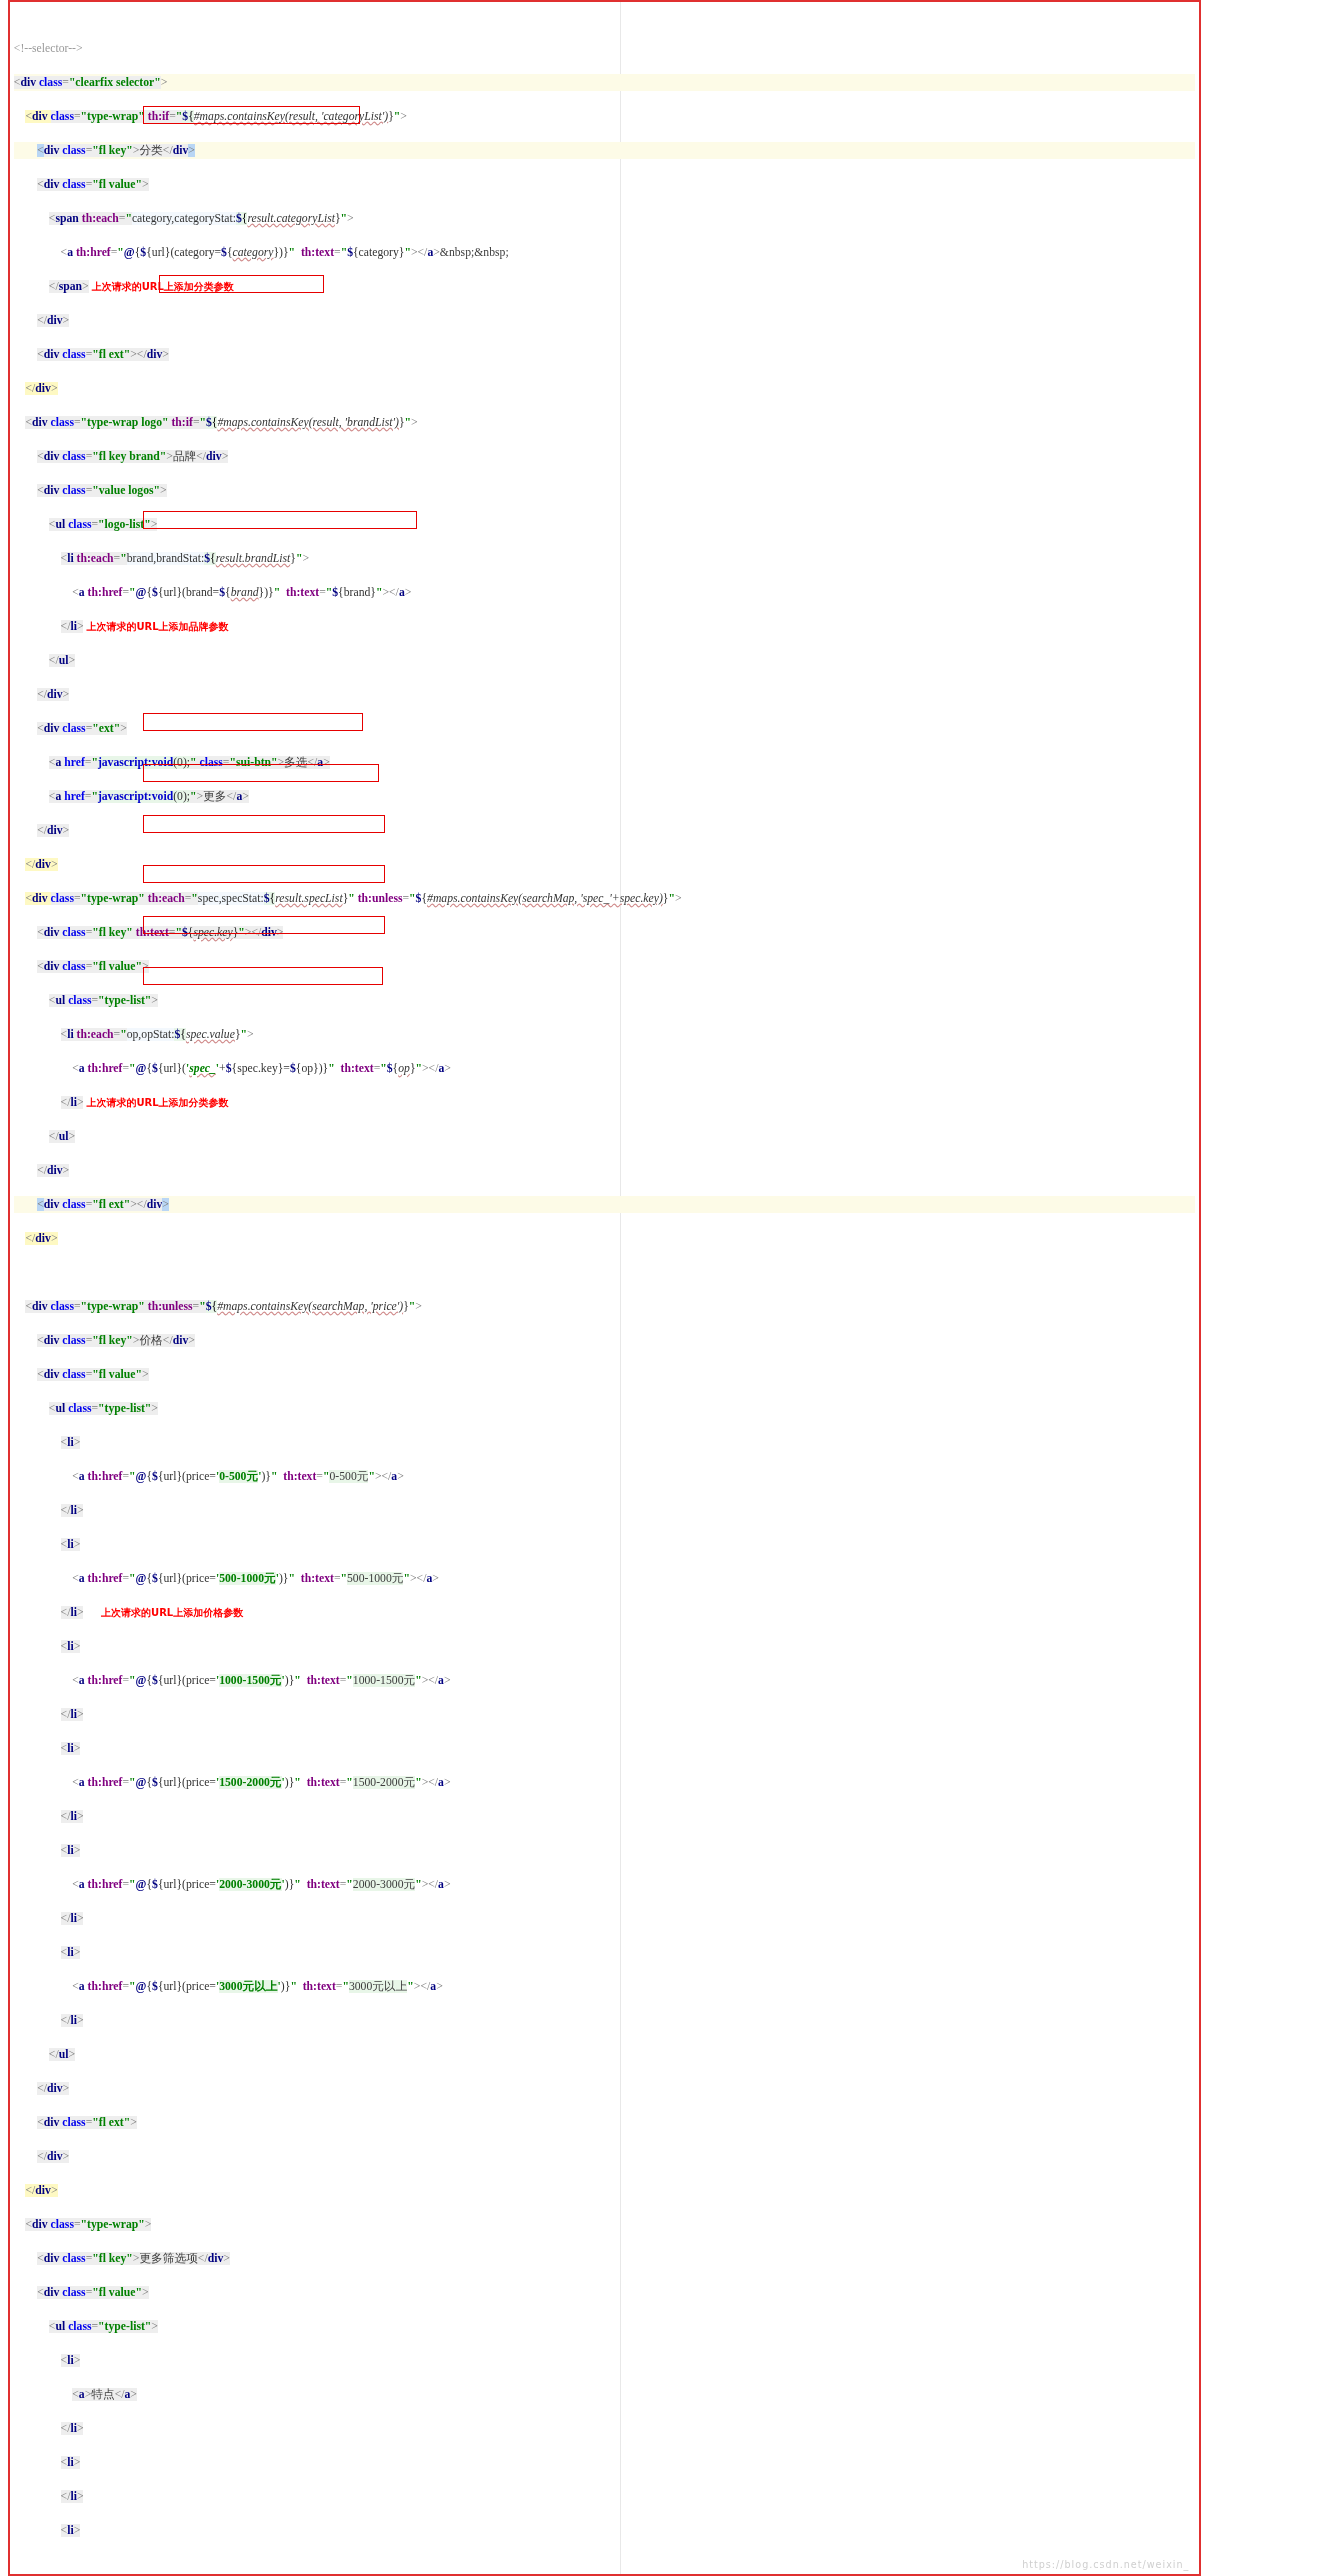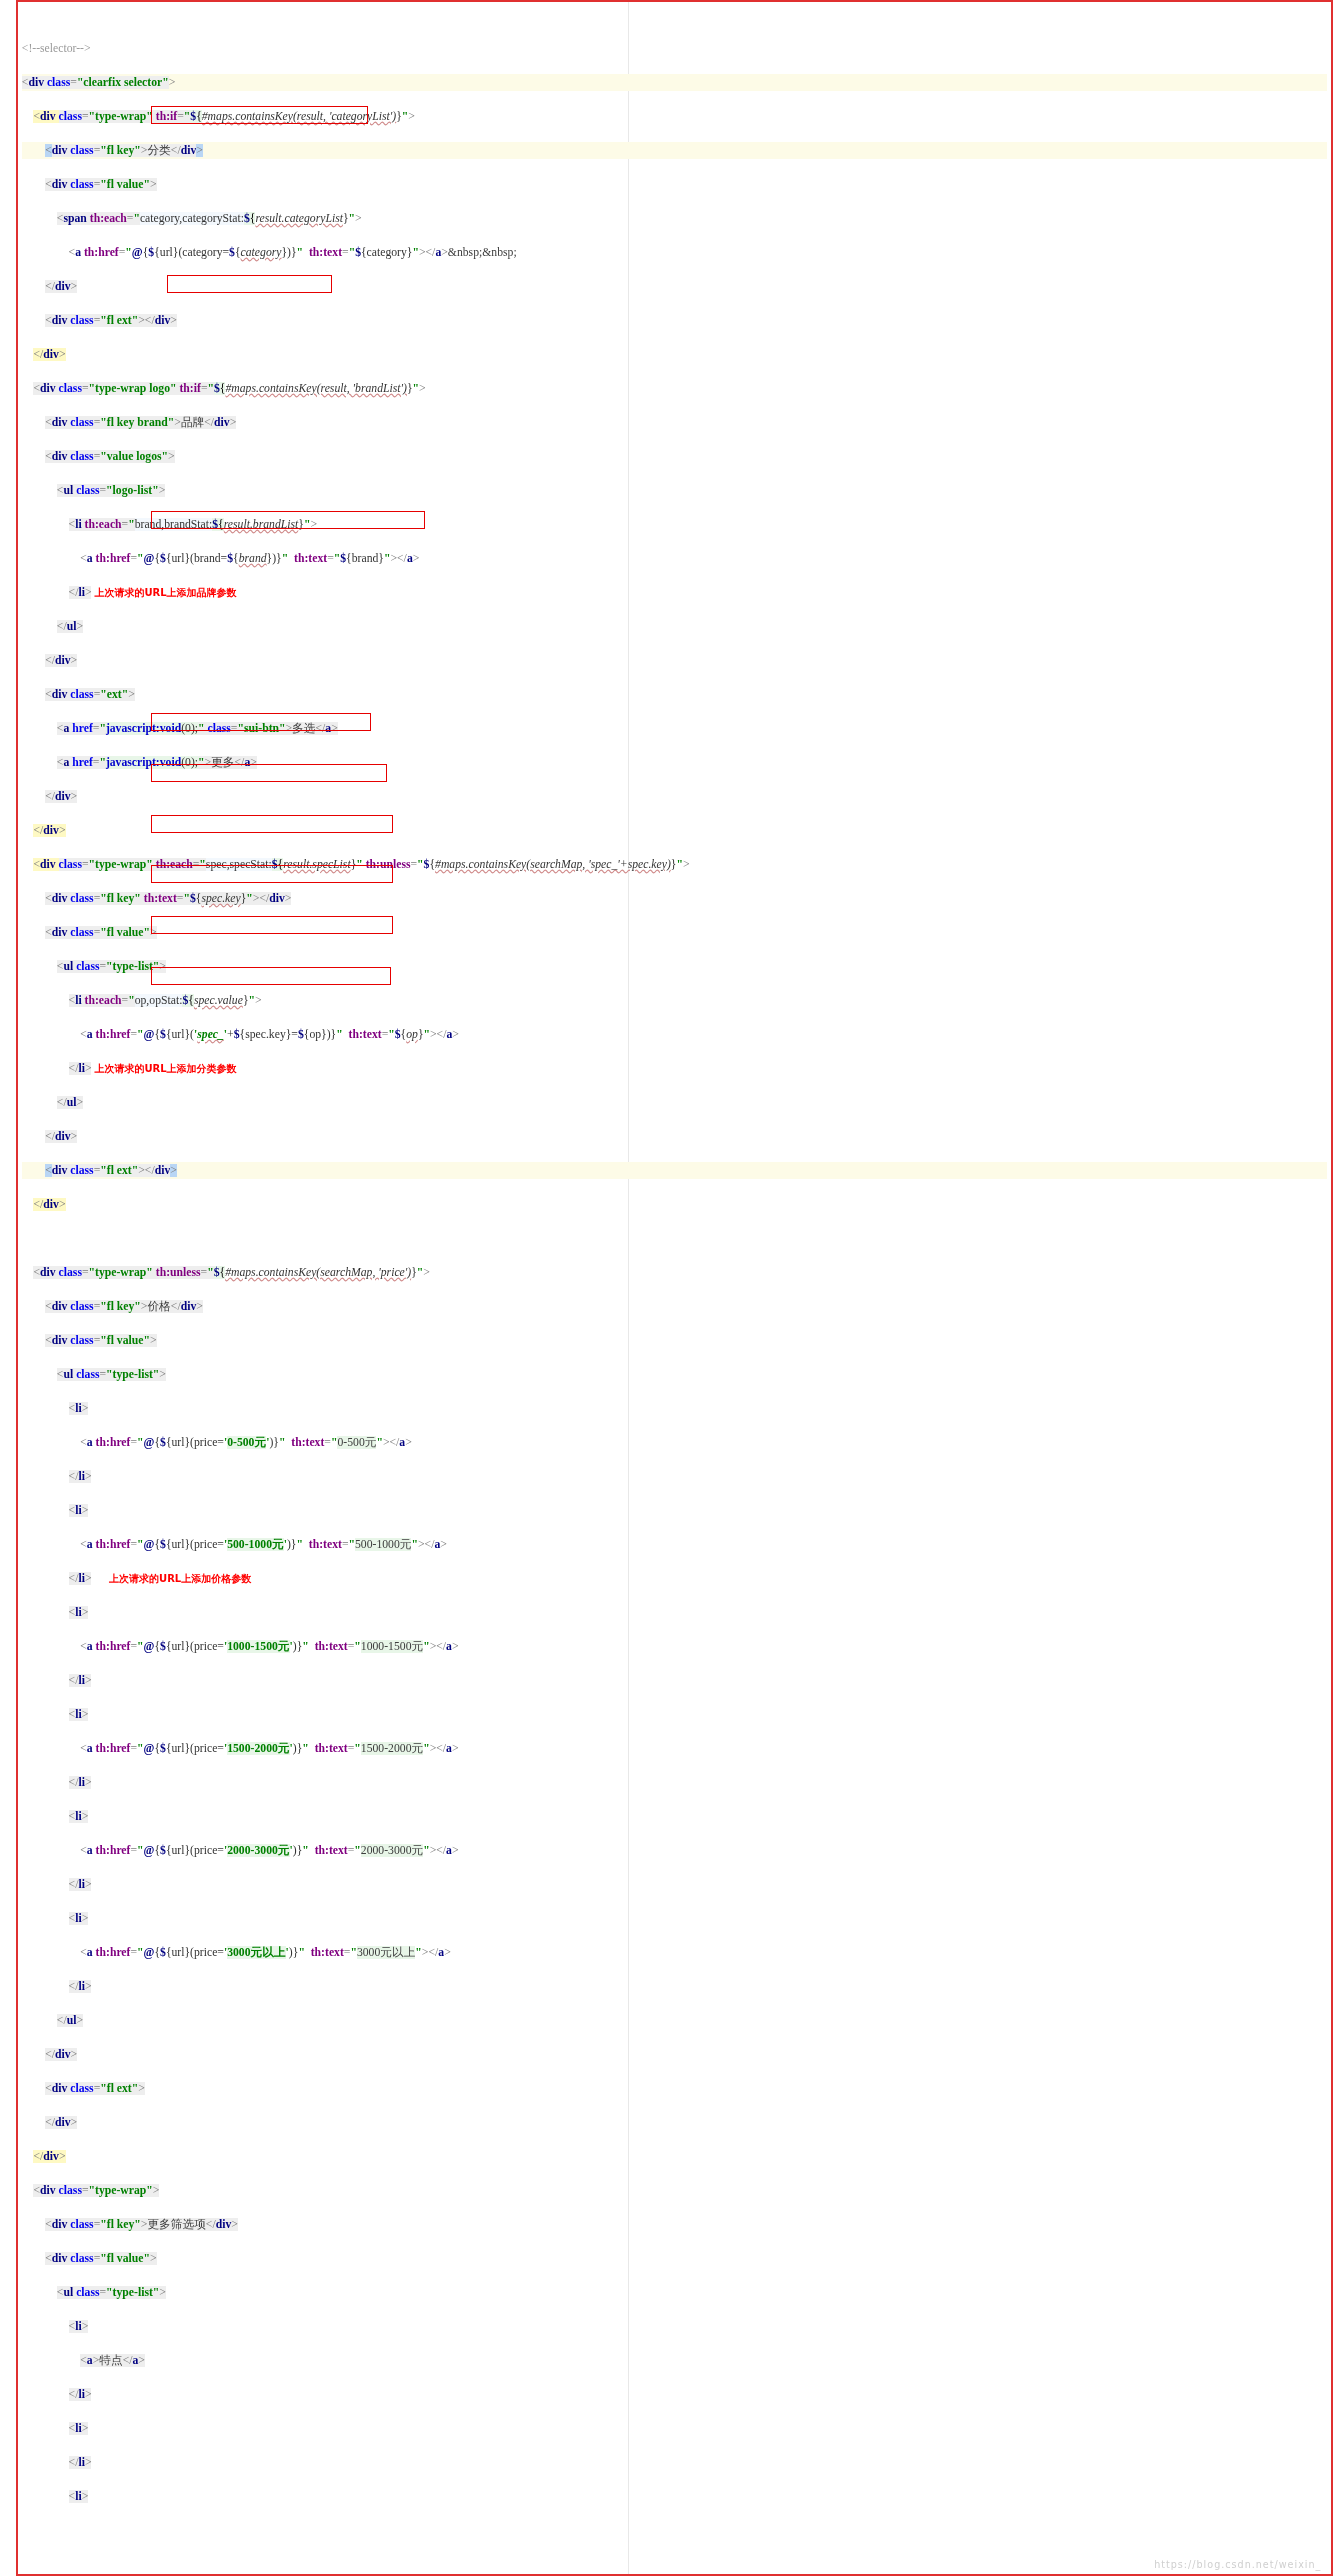--- a/index.html
+++ b/index.html
@@ -3,21 +3,21 @@
 <meta charset="utf-8">
 <style>
   html,body{margin:0;padding:0;background:#ffffff;}
   body{
     font-family:"Liberation Serif","DejaVu Serif",serif;
     width:1343px;height:2576px;position:relative;
     -webkit-font-smoothing:none;
   }
   
   #editor{
-    position:absolute;left:16px;top:0;width:1317px;height:2576px;
+    position:absolute;left:8px;top:0;width:1193px;height:2576px;
     box-sizing:border-box;
     border-left:2.9px solid #e03030;
     border-right:2.9px solid #e03030;
     border-top:2.9px solid #e03030;
     border-bottom:2.9px solid #e03030;
     overflow:hidden;
     background:#fff;
   }
   
   .margin-guide{
@@ -74,20 +74,21 @@
 
   <div class="code">
 
 <span class="ln"><span class="c-comment">&lt;!--selector--&gt;</span></span>
 <span class="ln bg-hl"><span class="bg-tag"><span class="c-punct">&lt;</span><span class="c-tag">div</span> <span class="c-attr">class</span><span class="c-punct">=</span><span class="c-str">"clearfix selector"</span></span><span class="c-punct">&gt;</span></span>
 <span class="ln">    <span class="bg-pink"><span class="c-punct">&lt;</span><span class="c-tag">div</span> </span><span class="bg-tag"><span class="c-attr">class</span><span class="c-punct">=</span><span class="c-str">"type-wrap"</span> <span class="c-thattr">th:if</span><span class="c-punct">=</span><span class="c-str">"</span></span><span class="bg-green"><span class="c-dollar">$</span>{</span><span class="c-expr squig">#maps.containsKey(result, 'categoryList')</span><span class="c-expr">}</span><span class="c-str">"</span><span class="c-punct">&gt;</span></span>
 <span class="ln bg-hl">        <span class="bg-blue"><span class="c-punct">&lt;</span></span><span class="bg-tag"><span class="c-tag">div</span> <span class="c-attr">class</span><span class="c-punct">=</span><span class="c-str">"fl key"</span><span class="c-punct">&gt;</span><span class="c-text">分类</span><span class="c-punct">&lt;/</span><span class="c-tag">div</span></span><span class="bg-blue"><span class="c-punct">&gt;</span></span></span>
 <span class="ln">        <span class="bg-tag"><span class="c-punct">&lt;</span><span class="c-tag">div</span> <span class="c-attr">class</span><span class="c-punct">=</span><span class="c-str">"fl value"</span><span class="c-punct">&gt;</span></span></span>
 <span class="ln">            <span class="bg-tag"><span class="c-punct">&lt;</span><span class="c-tag">span</span> <span class="c-thattr">th:each</span><span class="c-punct">=</span><span class="c-str">"</span></span><span class="bg-lblue"><span class="c-expr">category,categoryStat:</span></span><span class="bg-green"><span class="c-dollar">$</span>{</span><span class="c-expr squig">result.categoryList</span><span class="c-expr">}</span><span class="c-str">"</span><span class="c-punct">&gt;</span></span>
 <span class="ln">                <span class="c-punct">&lt;</span><span class="c-tag">a</span> <span class="c-thattr">th:href</span><span class="c-punct">=</span><span class="c-str">"</span><span class="c-dollar">@</span><span class="c-expr">{</span><span class="c-dollar">$</span><span class="c-expr">{url}(category=</span><span class="c-dollar">$</span><span class="c-expr">{</span><span class="c-expr squig">category</span><span class="c-expr">})}</span><span class="c-str">"</span>  <span class="c-thattr">th:text</span><span class="c-punct">=</span><span class="c-str">"</span><span class="c-dollar">$</span><span class="c-expr">{category}</span><span class="c-str">"</span><span class="c-punct">&gt;&lt;/</span><span class="c-tag">a</span><span class="c-punct">&gt;</span><span class="c-text">&amp;nbsp;&amp;nbsp;</span></span>
+<span class="ln">            <span class="bg-tag"><span class="c-punct">&lt;/</span><span class="c-tag">span</span><span class="c-punct">&gt;</span></span> <span class="note">上次请求的URL上添加分类参数</span></span>
 <span class="ln">        <span class="bg-tag"><span class="c-punct">&lt;/</span><span class="c-tag">div</span><span class="c-punct">&gt;</span></span></span>
 <span class="ln">        <span class="bg-tag"><span class="c-punct">&lt;</span><span class="c-tag">div</span> <span class="c-attr">class</span><span class="c-punct">=</span><span class="c-str">"fl ext"</span><span class="c-punct">&gt;&lt;/</span><span class="c-tag">div</span><span class="c-punct">&gt;</span></span></span>
 <span class="ln">    <span class="bg-pink"><span class="c-punct">&lt;/</span><span class="c-tag">div</span><span class="c-punct">&gt;</span></span></span>
 <span class="ln">    <span class="bg-tag"><span class="c-punct">&lt;</span><span class="c-tag">div</span> <span class="c-attr">class</span><span class="c-punct">=</span><span class="c-str">"type-wrap logo"</span> <span class="c-thattr">th:if</span><span class="c-punct">=</span><span class="c-str">"</span></span><span class="bg-green"><span class="c-dollar">$</span>{</span><span class="c-expr squig">#maps.containsKey(result, 'brandList')</span><span class="c-expr">}</span><span class="c-str">"</span><span class="c-punct">&gt;</span></span>
 <span class="ln">        <span class="bg-tag"><span class="c-punct">&lt;</span><span class="c-tag">div</span> <span class="c-attr">class</span><span class="c-punct">=</span><span class="c-str">"fl key brand"</span><span class="c-punct">&gt;</span><span class="c-text">品牌</span><span class="c-punct">&lt;/</span><span class="c-tag">div</span><span class="c-punct">&gt;</span></span></span>
 <span class="ln">        <span class="bg-tag"><span class="c-punct">&lt;</span><span class="c-tag">div</span> <span class="c-attr">class</span><span class="c-punct">=</span><span class="c-str">"value logos"</span><span class="c-punct">&gt;</span></span></span>
 <span class="ln">            <span class="bg-tag"><span class="c-punct">&lt;</span><span class="c-tag">ul</span> <span class="c-attr">class</span><span class="c-punct">=</span><span class="c-str">"logo-list"</span><span class="c-punct">&gt;</span></span></span>
 <span class="ln">                <span class="bg-tag"><span class="c-punct">&lt;</span><span class="c-tag">li</span> <span class="c-thattr">th:each</span><span class="c-punct">=</span><span class="c-str">"</span></span><span class="bg-lblue"><span class="c-expr">brand,brandStat:</span></span><span class="bg-green"><span class="c-dollar">$</span>{</span><span class="c-expr squig">result.brandList</span><span class="c-expr">}</span><span class="c-str">"</span><span class="c-punct">&gt;</span></span>
 <span class="ln">                    <span class="c-punct">&lt;</span><span class="c-tag">a</span> <span class="c-thattr">th:href</span><span class="c-punct">=</span><span class="c-str">"</span><span class="c-dollar">@</span><span class="c-expr">{</span><span class="c-dollar">$</span><span class="c-expr">{url}(brand=</span><span class="c-dollar">$</span><span class="c-expr">{</span><span class="c-expr squig">brand</span><span class="c-expr">})}</span><span class="c-str">"</span>  <span class="c-thattr">th:text</span><span class="c-punct">=</span><span class="c-str">"</span><span class="c-dollar">$</span><span class="c-expr">{brand}</span><span class="c-str">"</span><span class="c-punct">&gt;&lt;/</span><span class="c-tag">a</span><span class="c-punct">&gt;</span></span>
 <span class="ln">                <span class="bg-tag"><span class="c-punct">&lt;/</span><span class="c-tag">li</span><span class="c-punct">&gt;</span></span> <span class="note">上次请求的URL上添加品牌参数</span></span>

